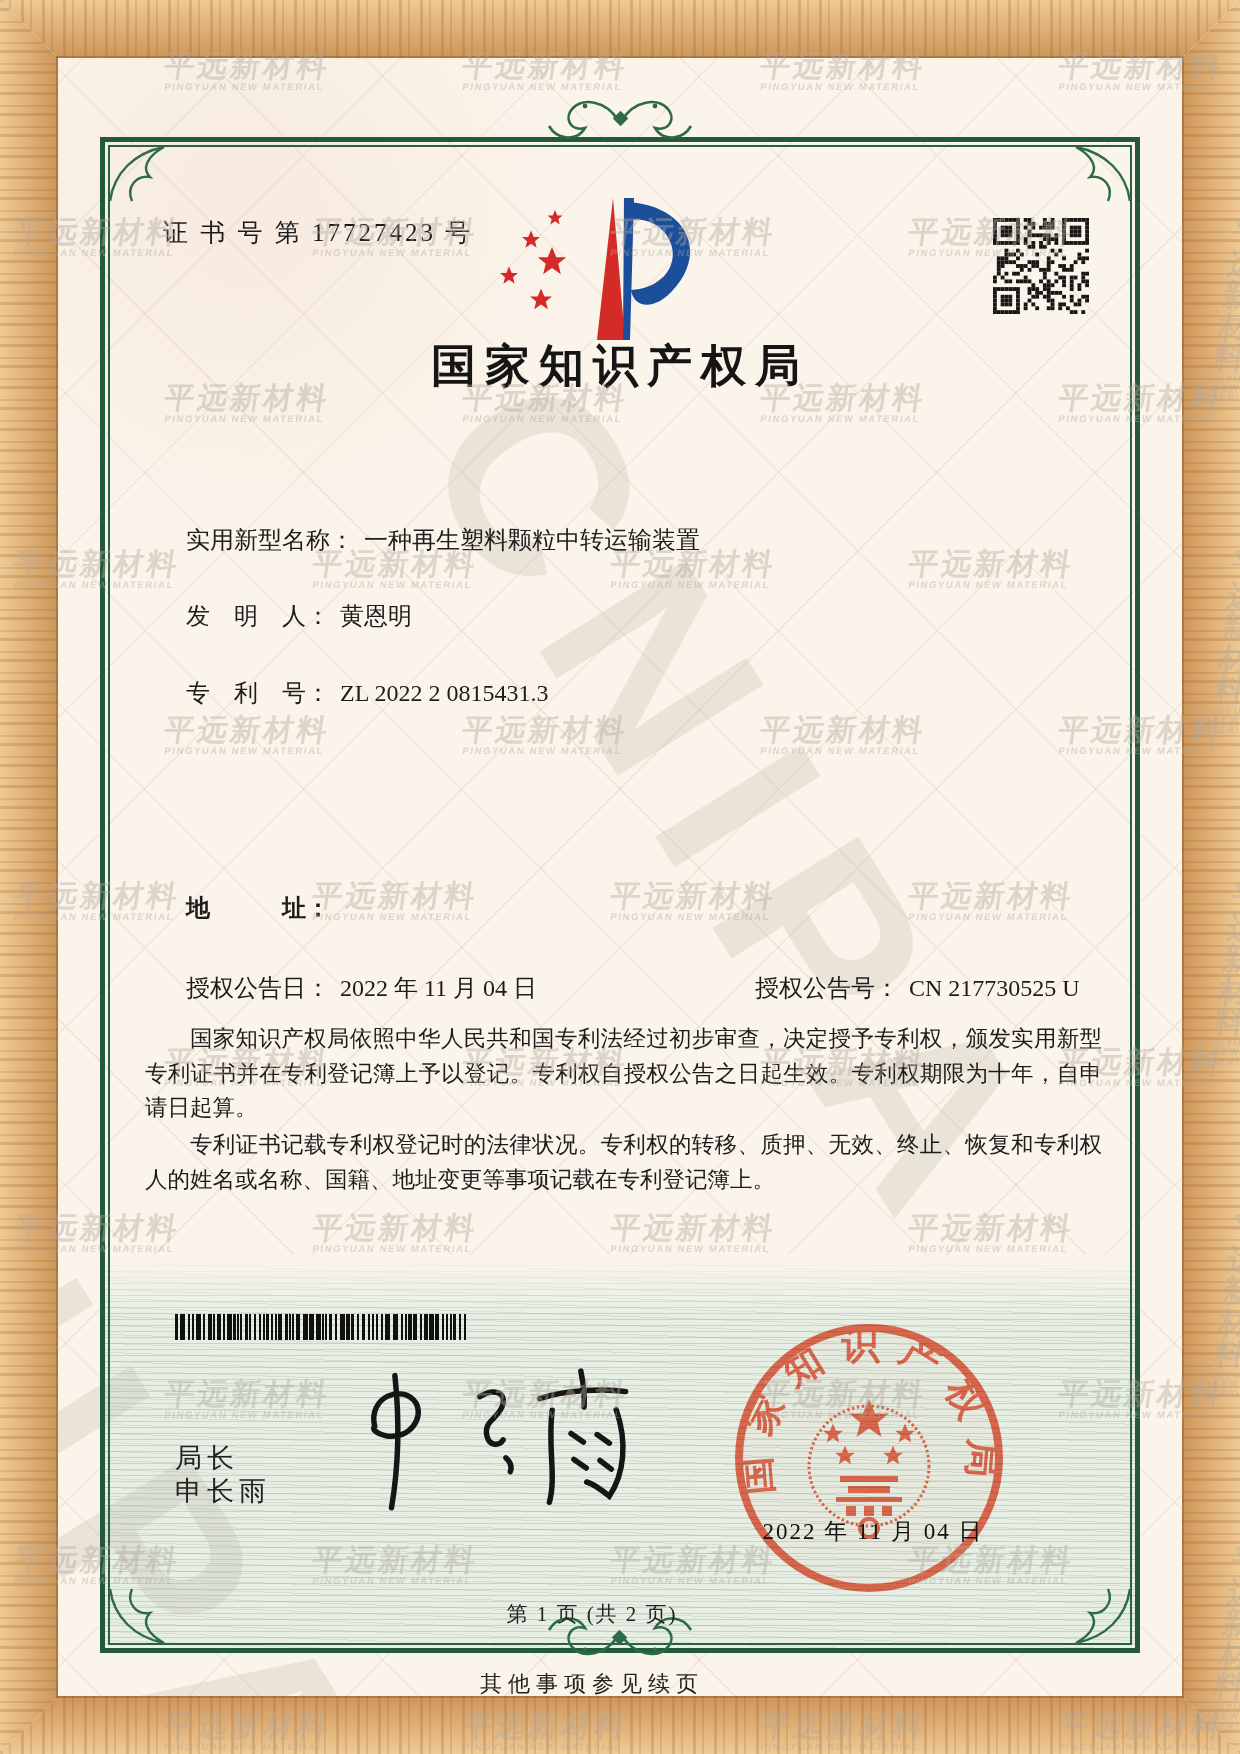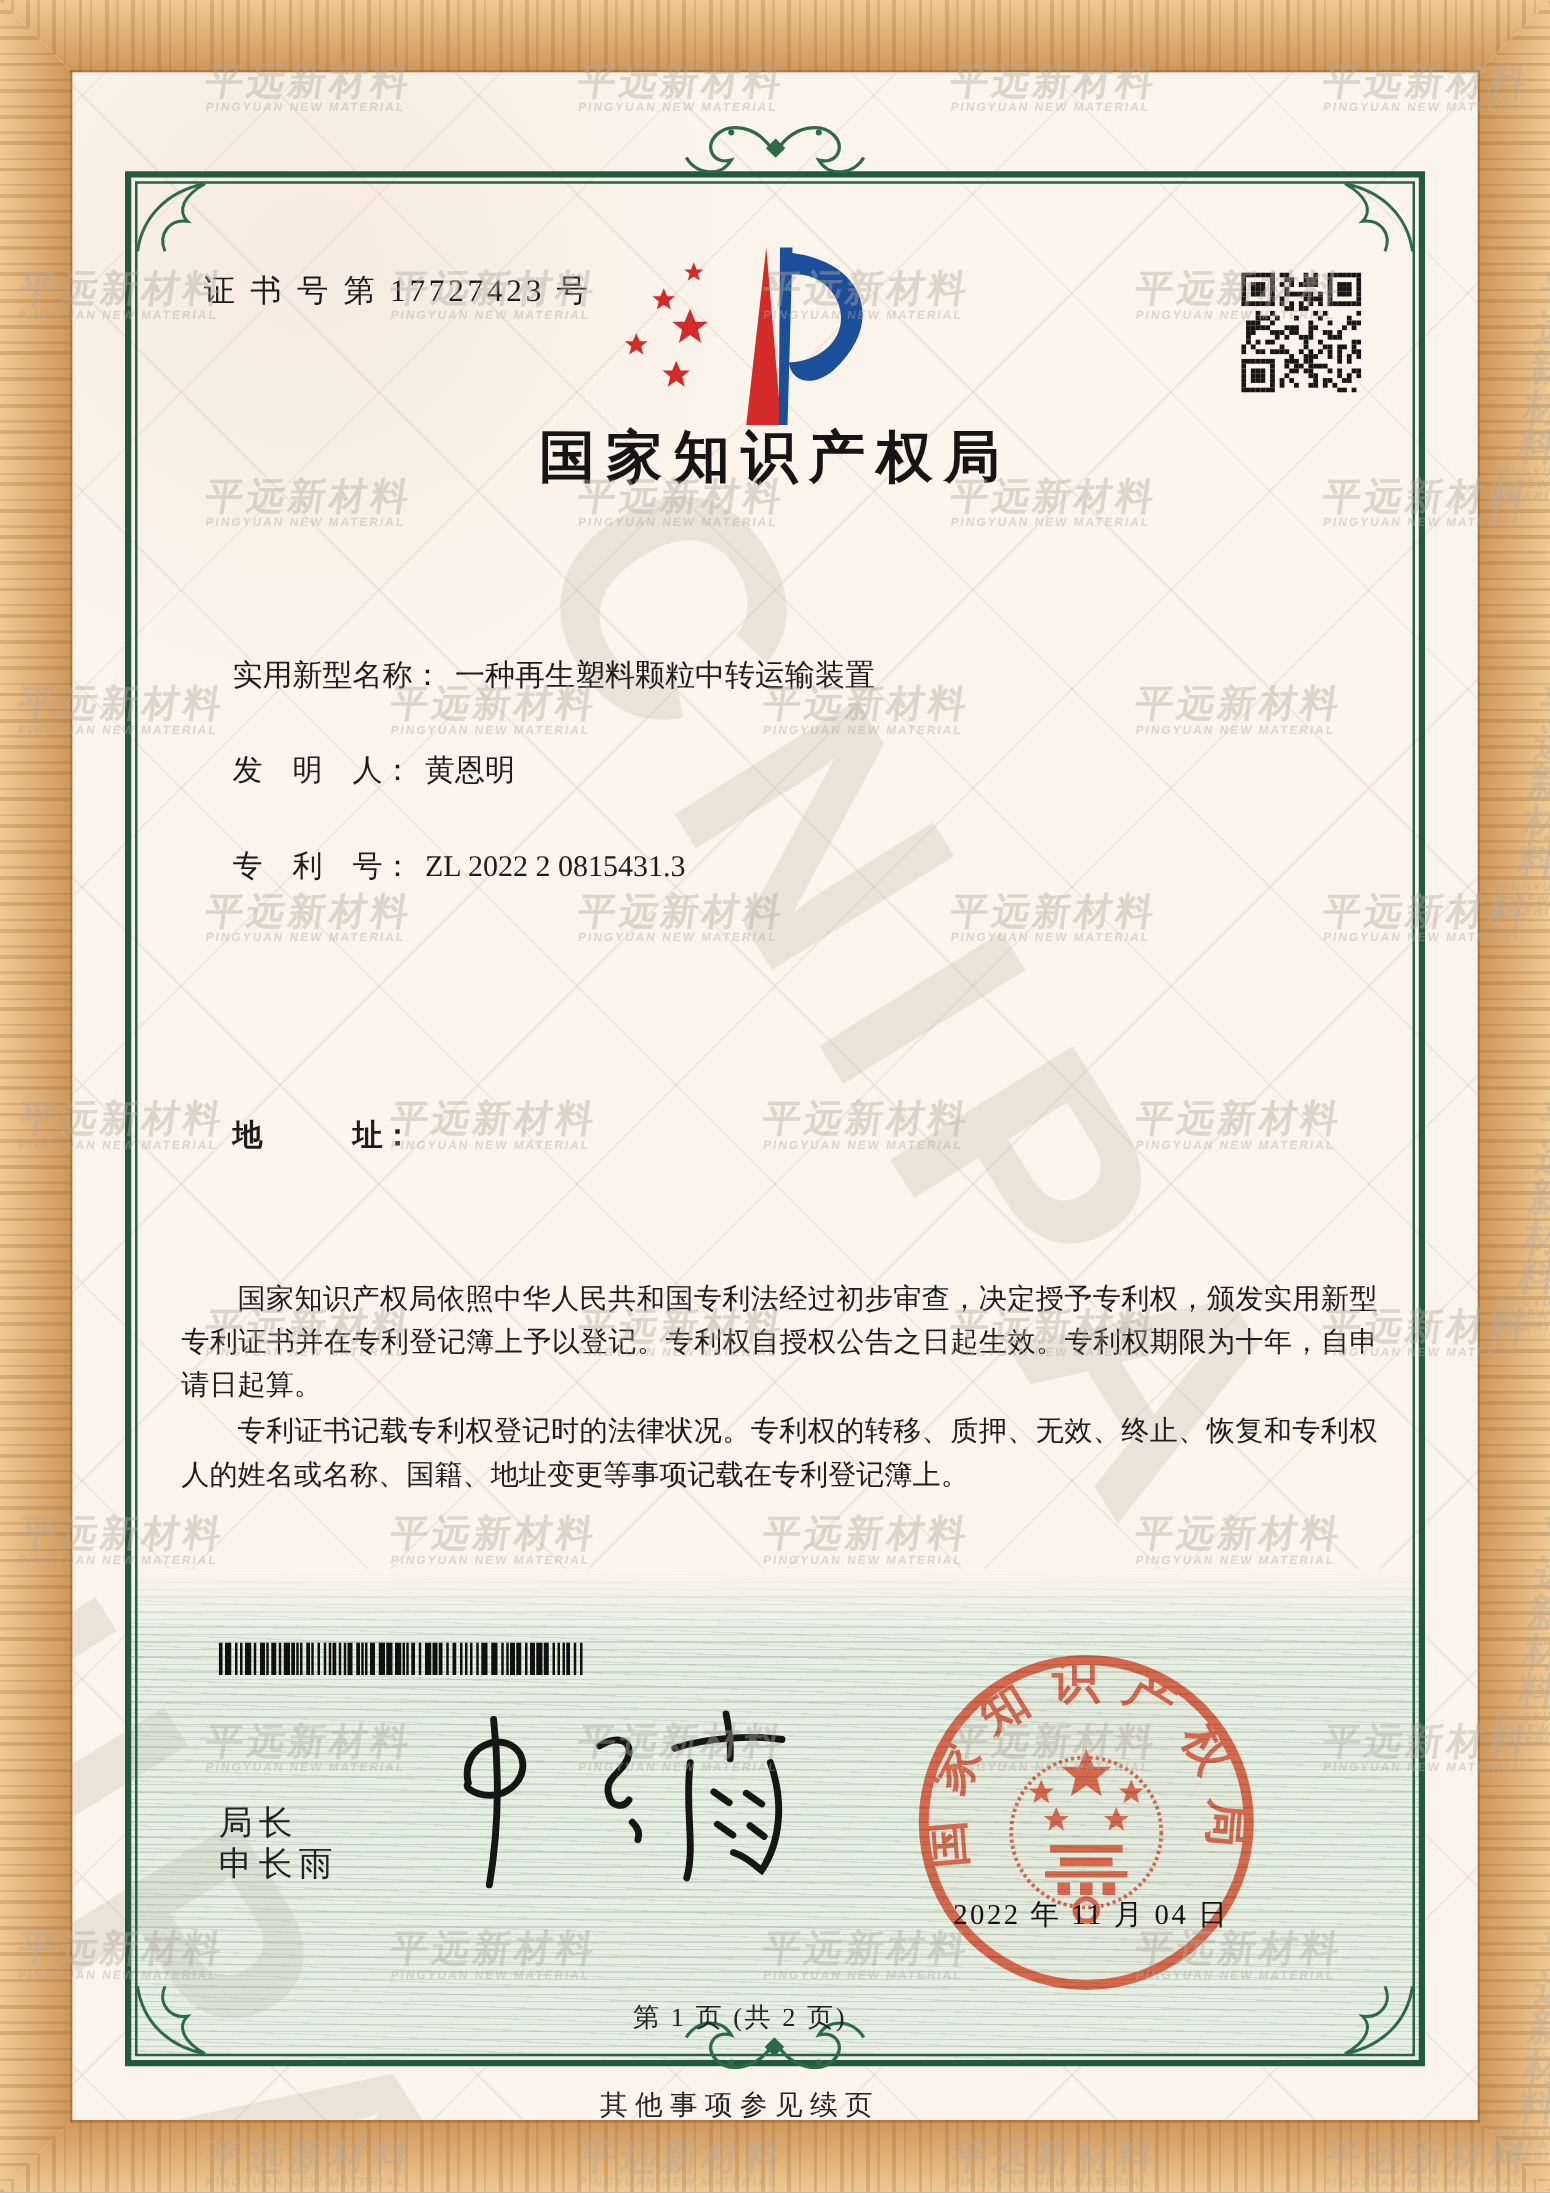--- a/index.html
+++ b/index.html
@@ -444,20 +444,26 @@
   </div>
   <div class="f-row" style="top:600px">
     <span class="f-label">发　明　人：</span><span class="f-value">黄恩明</span>
   </div>
   <div class="f-row" style="top:677px">
     <span class="f-label">专　利　号：</span><span class="f-value">ZL 2022 2 0815431.3</span>
   </div>
   <div class="f-row f-row-addr" style="top:892px">
     <span class="f-label">地　　　址：</span>
   </div>
+  <div class="f-row" style="top:972px">
+    <span class="f-label">授权公告日：</span><span class="f-value">2022 年 11 月 04 日</span>
+    <span class="grant2">
+      <span class="f-label">授权公告号：</span><span class="f-value">CN 217730525 U</span>
+    </span>
+  </div>
 
   <p class="para" style="top:1128px">专利证书记载专利权登记时的法律状况。专利权的转移、质押、无效、终止、恢复和专利权人的姓名或名称、国籍、地址变更等事项记载在专利登记簿上。</p>
   <p class="para" style="top:1022px">国家知识产权局依照中华人民共和国专利法经过初步审查，决定授予专利权，颁发实用新型专利证书并在专利登记簿上予以登记。专利权自授权公告之日起生效。专利权期限为十年，自申请日起算。</p>
 
   <svg class="barcode" id="barcode" width="293" height="26" viewBox="0 0 293 26">
       <rect x="0" y="0" width="3" height="26" fill="#101010"></rect>
       <rect x="5" y="0" width="5" height="26" fill="#101010"></rect>
       <rect x="13" y="0" width="2" height="26" fill="#101010"></rect>
       <rect x="17" y="0" width="2" height="26" fill="#101010"></rect>
       <rect x="21" y="0" width="5" height="26" fill="#101010"></rect>

